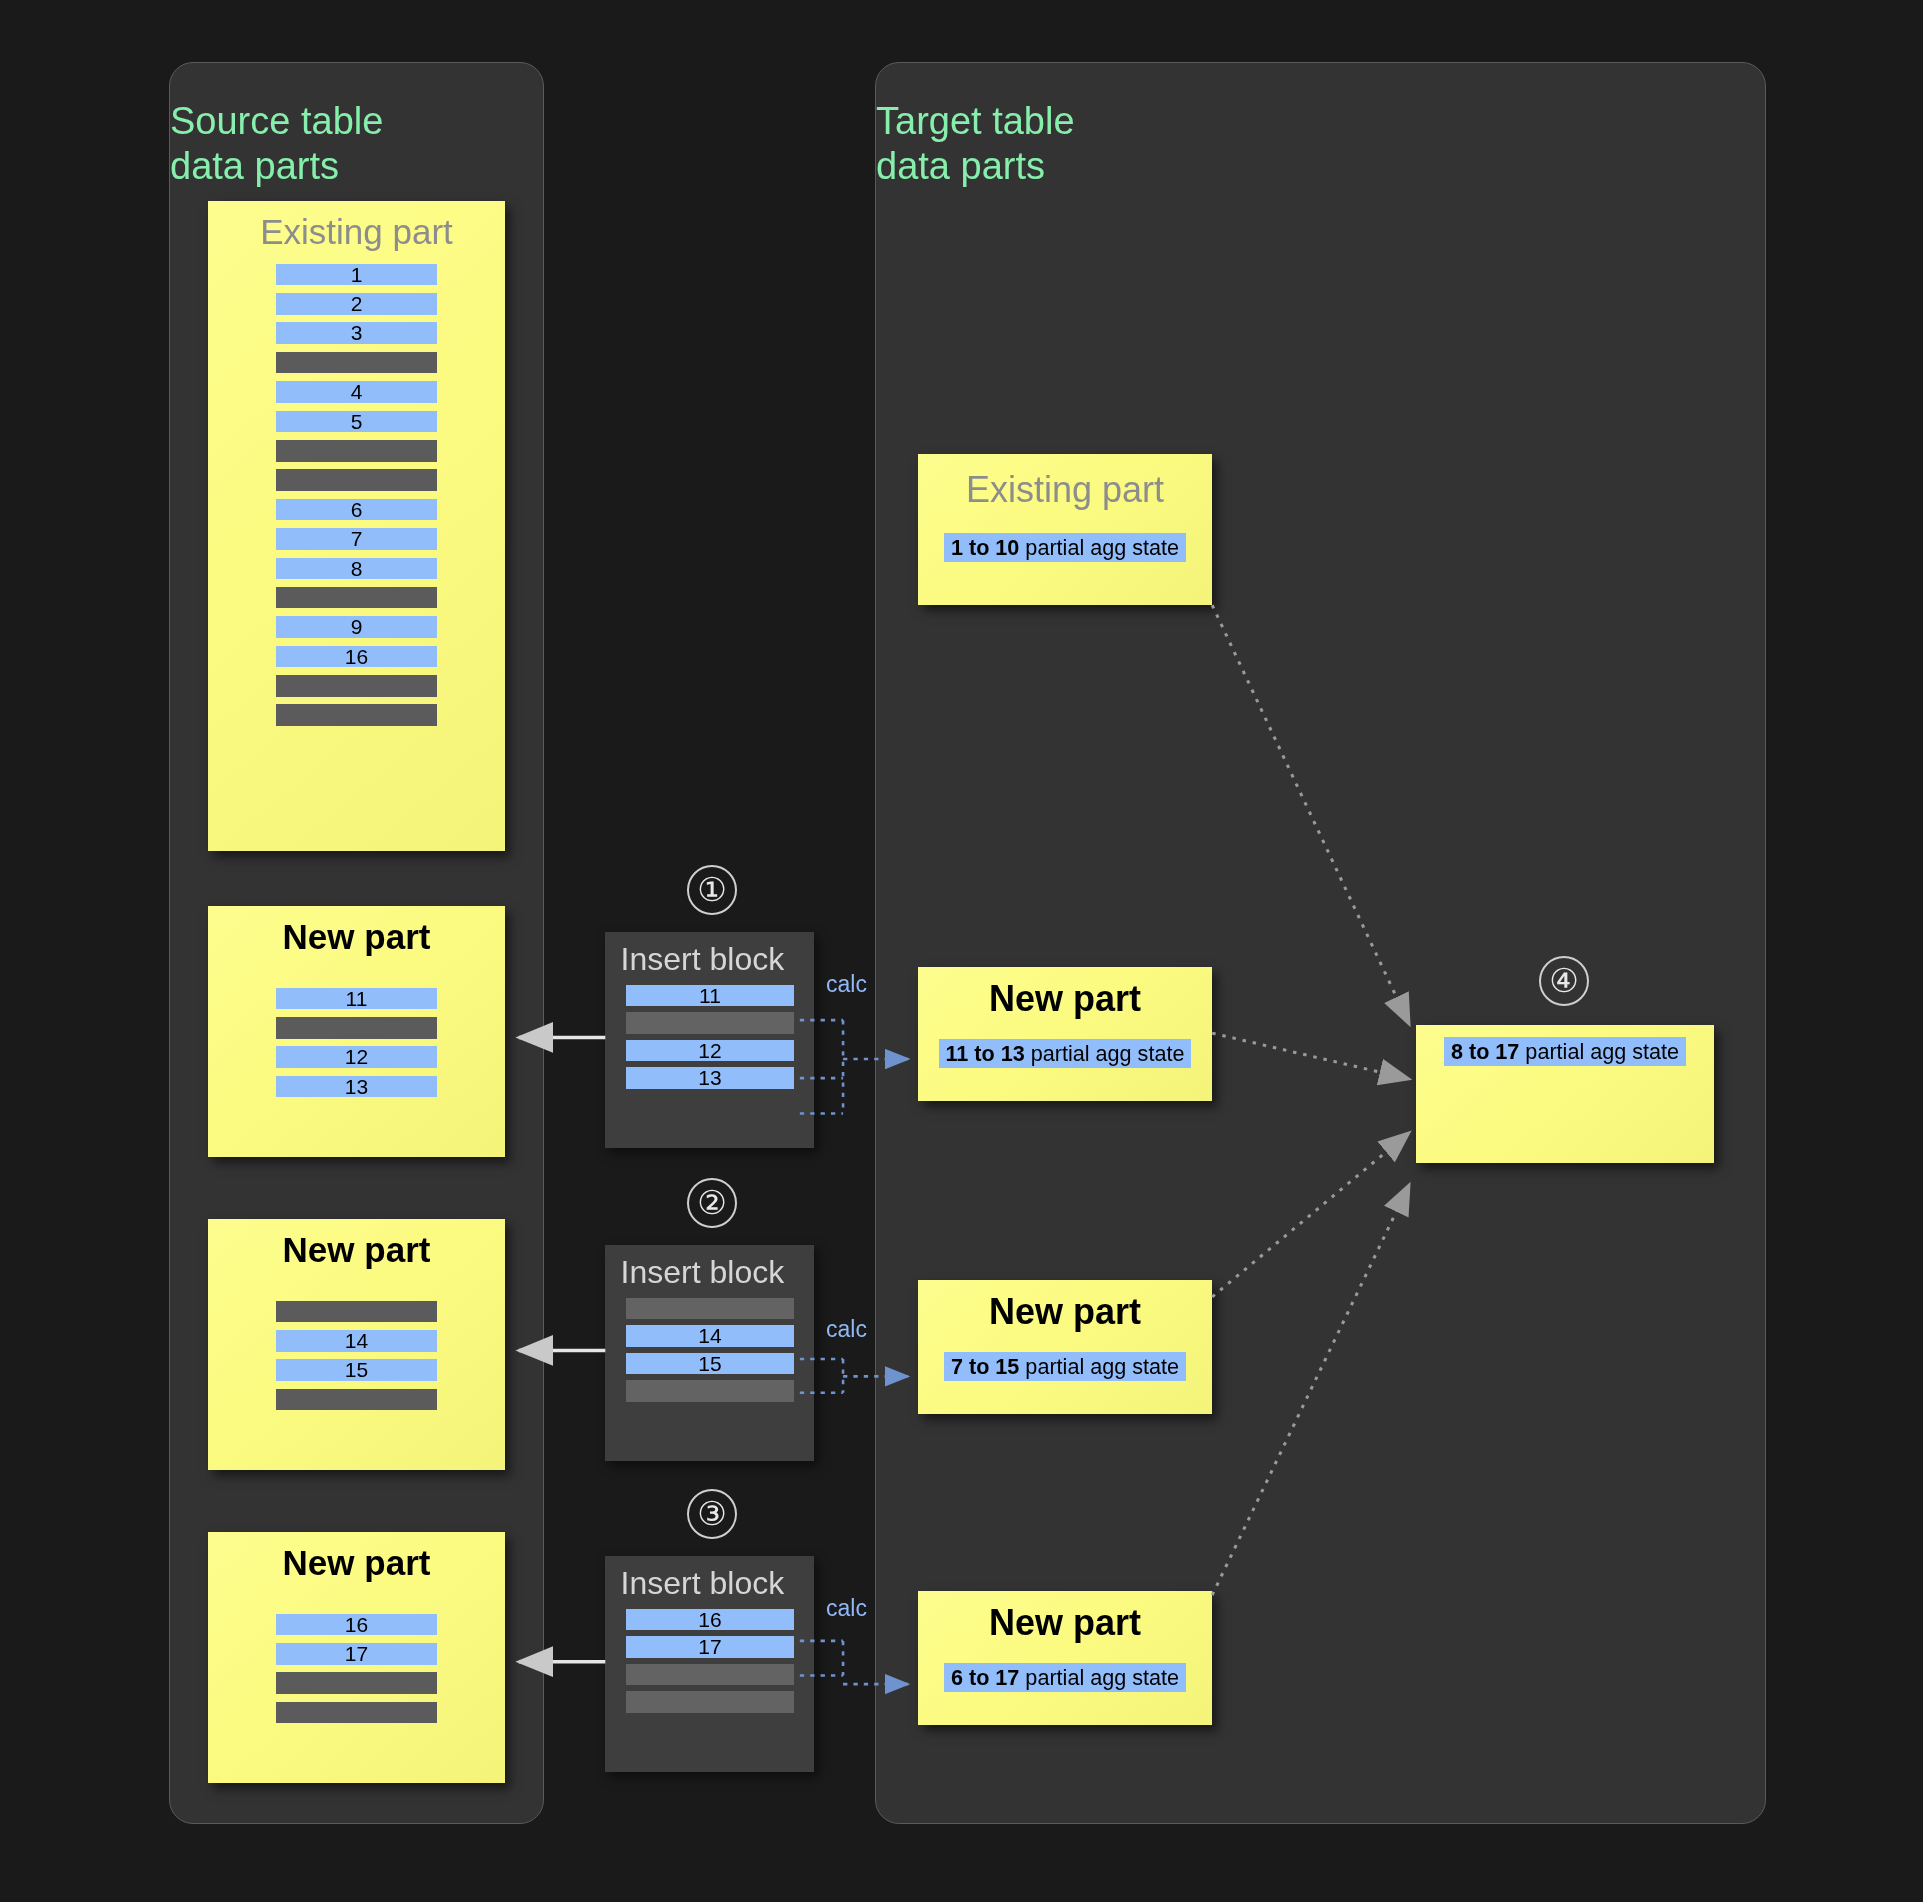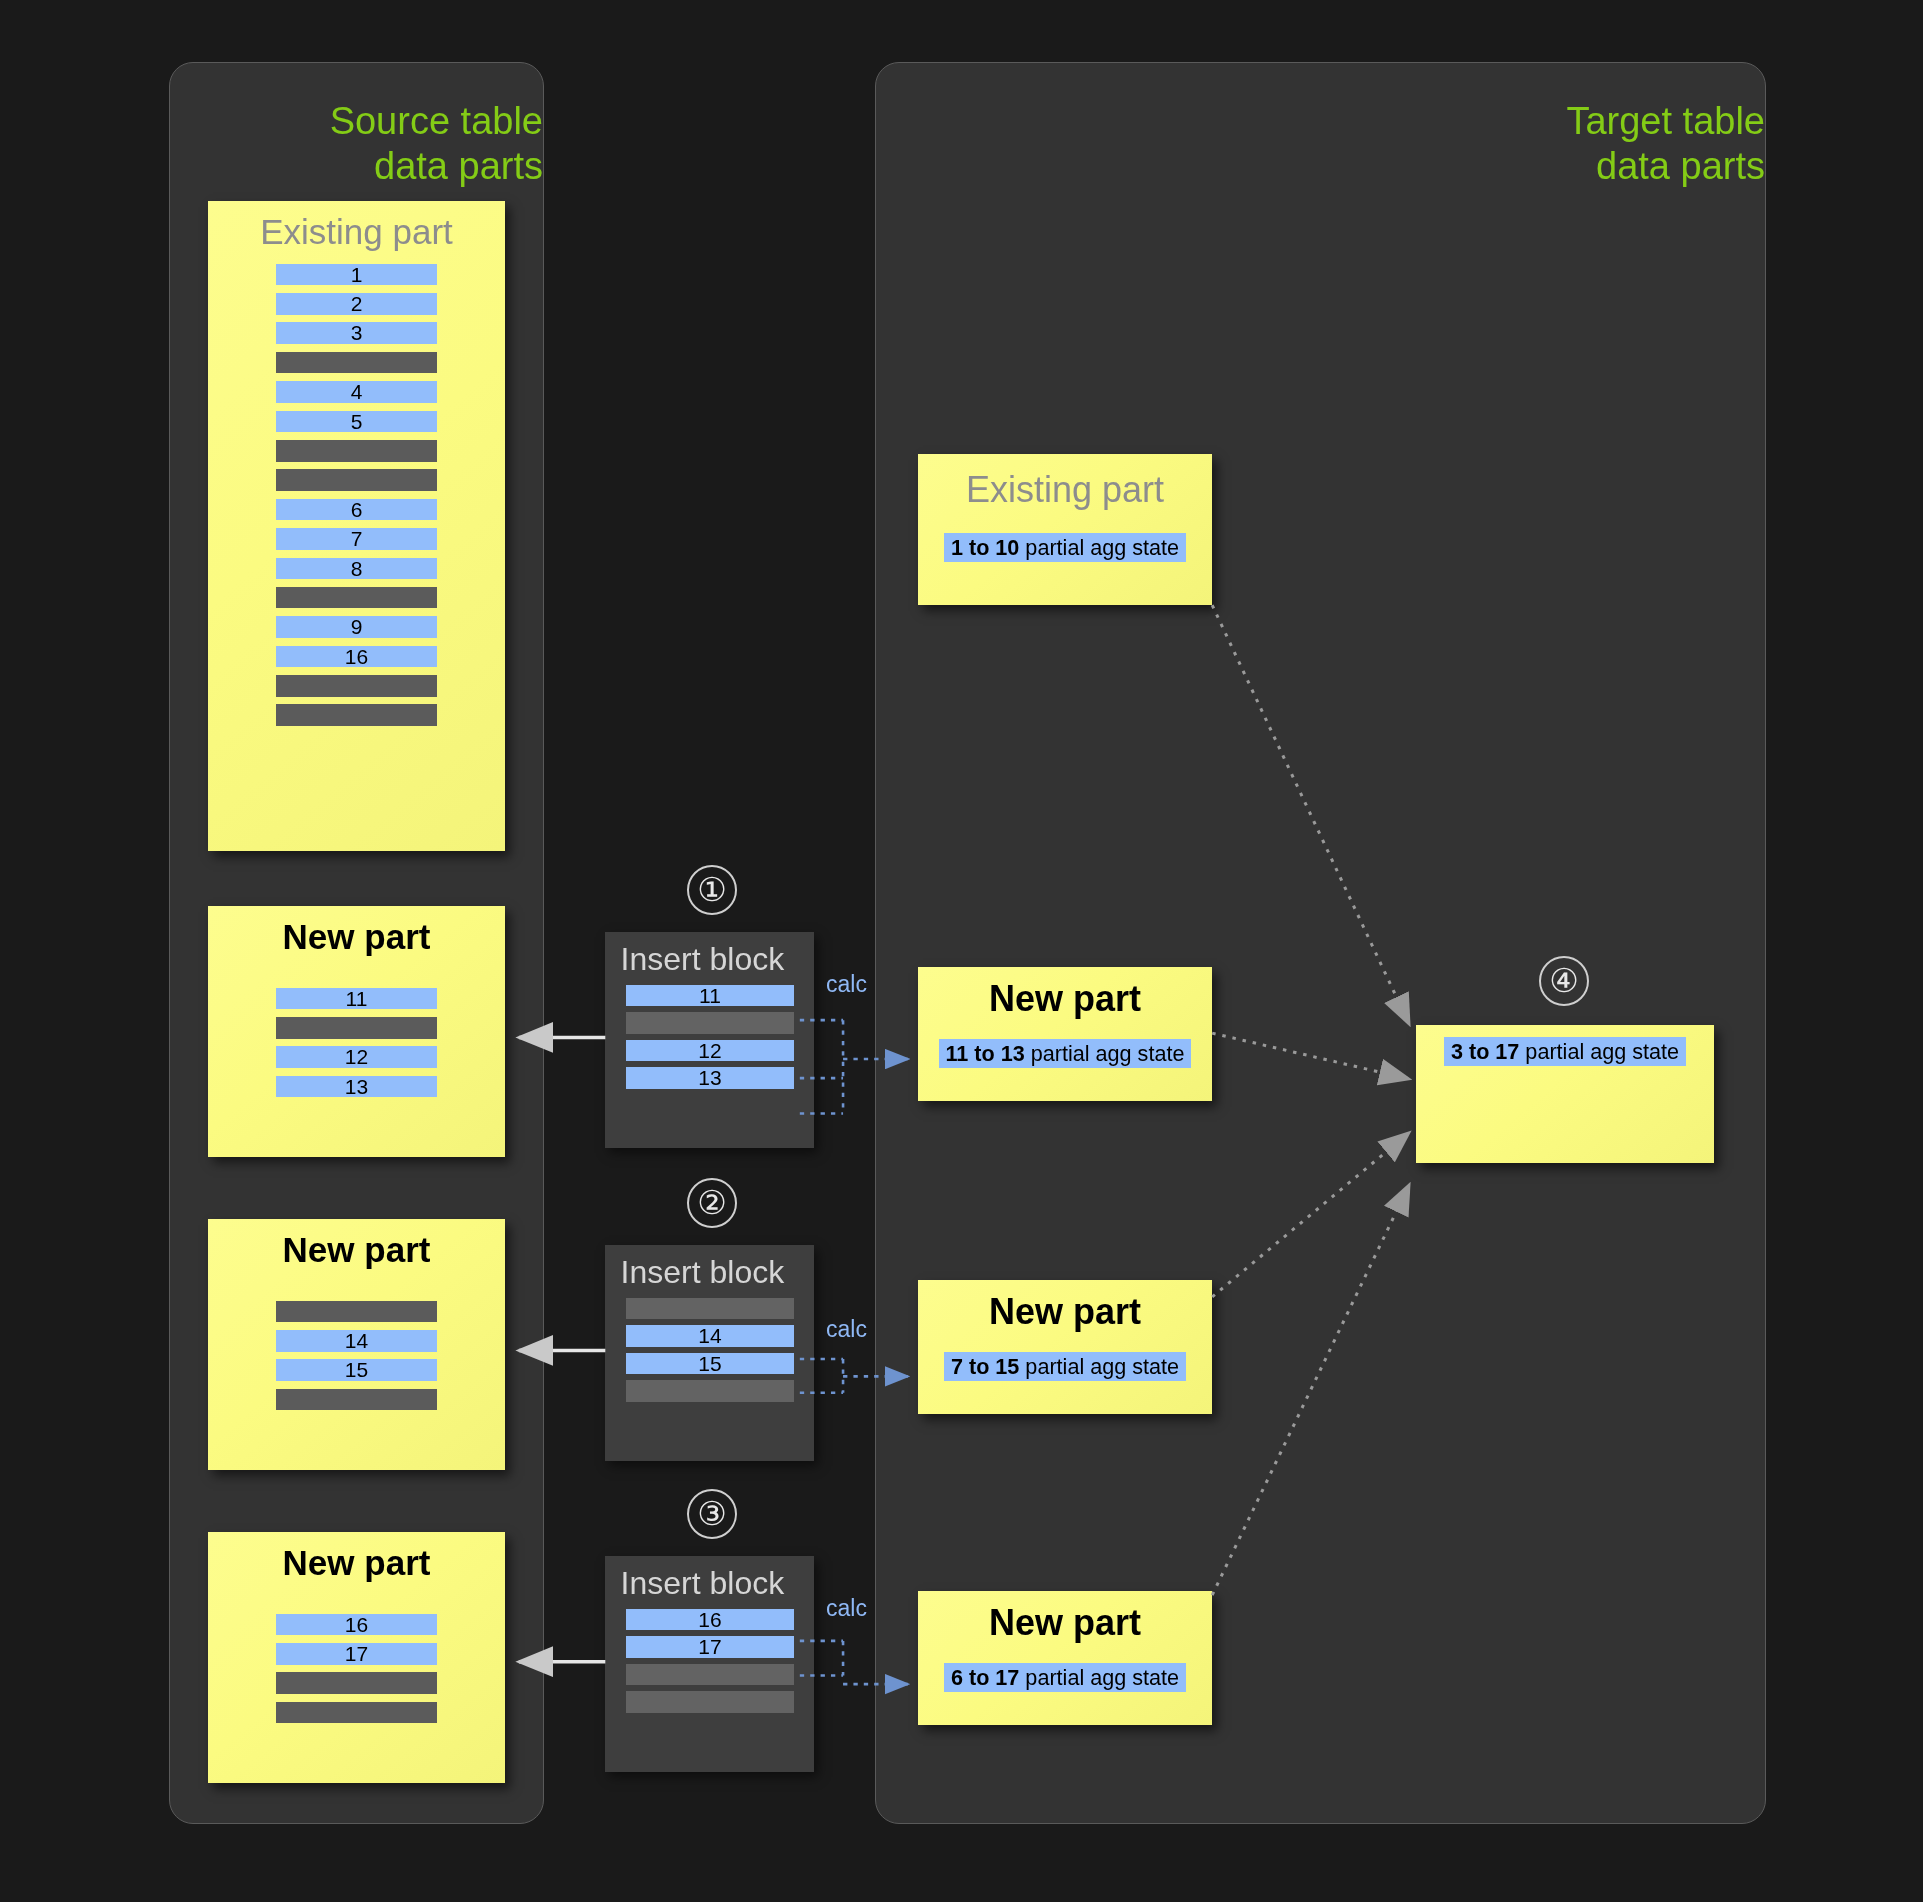--- a/index.html
+++ b/index.html
@@ -13,22 +13,22 @@
 
   
   .table-container {
     position: absolute;
     background: #333333;
     border: 1.7px solid #5a5a5a;
     border-radius: 24px;
   }
   .container-title {
     position: absolute; left: 0; right: 0; top: 36px;
-    text-align: right;
-    color: #84cc16;
+    text-align: left;
+    color: #86efac;
     font-size: 38px;
     line-height: 1.18;
     white-space: pre-line;
   }
 
   
   .part-box {
     position: absolute;
     background: linear-gradient(140deg, #fdfd8e 0%, #fbfb81 45%, #f4f47a 100%);
     box-shadow: 5.2px 6px 10.4px rgba(0,0,0,0.55);
@@ -242,21 +242,21 @@
       <span class="agg">
         <b>6 to 17</b><span> partial agg state</span>
       </span>
     </div>
   </div>
 
   <div class="step-badge" style="left:1539px; top:956px;">④</div>
   <div class="part-box" style="left:1416px; top:1025px; width:298px; height:138px;">
     <div style="text-align:center; margin-top:12px;">
       <span class="agg">
-        <b>3 to 17</b><span> partial agg state</span>
+        <b>8 to 17</b><span> partial agg state</span>
       </span>
     </div>
   </div>
 
   <svg class="overlay" viewBox="0 0 2224 2200">
     <defs>
       <marker id="ah" markerWidth="11" markerHeight="9" refX="10" refY="4.5" orient="auto">
         <path d="M0,0 L11,4.5 L0,9 z" fill="#c9c9c9"></path>
       </marker>
       <marker id="ahd" markerWidth="11" markerHeight="9" refX="10" refY="4.5" orient="auto">

